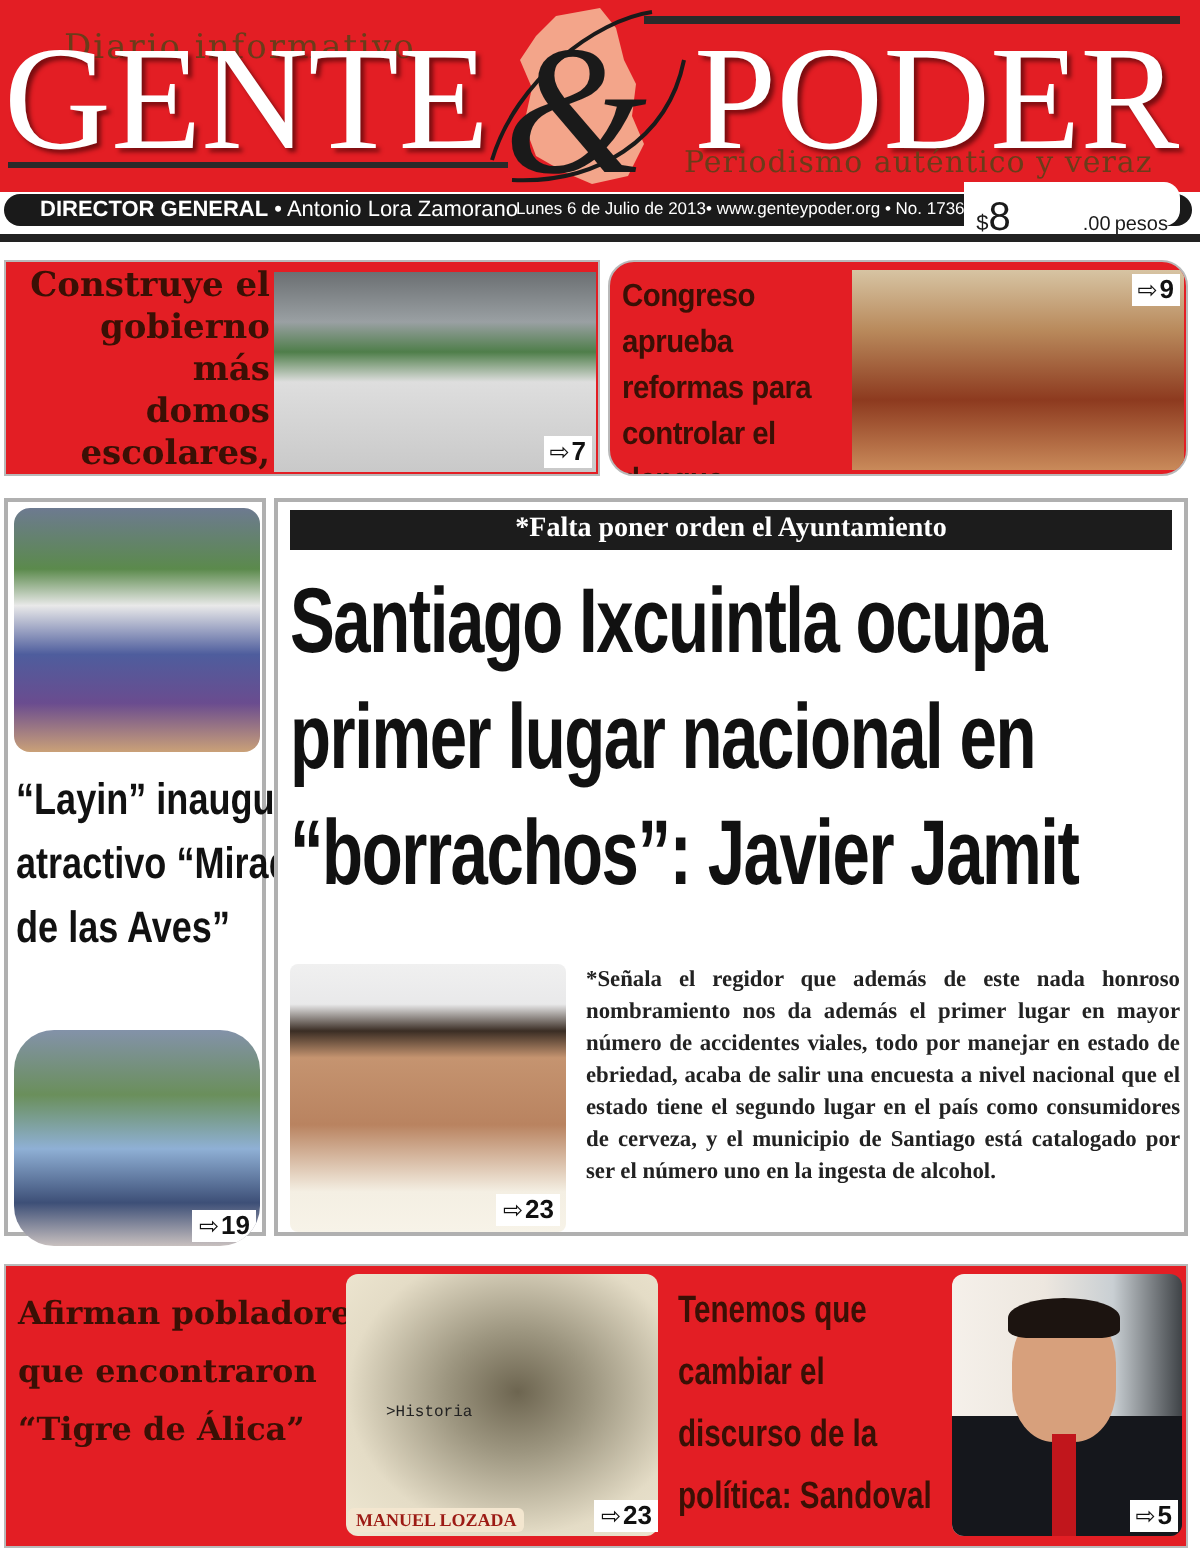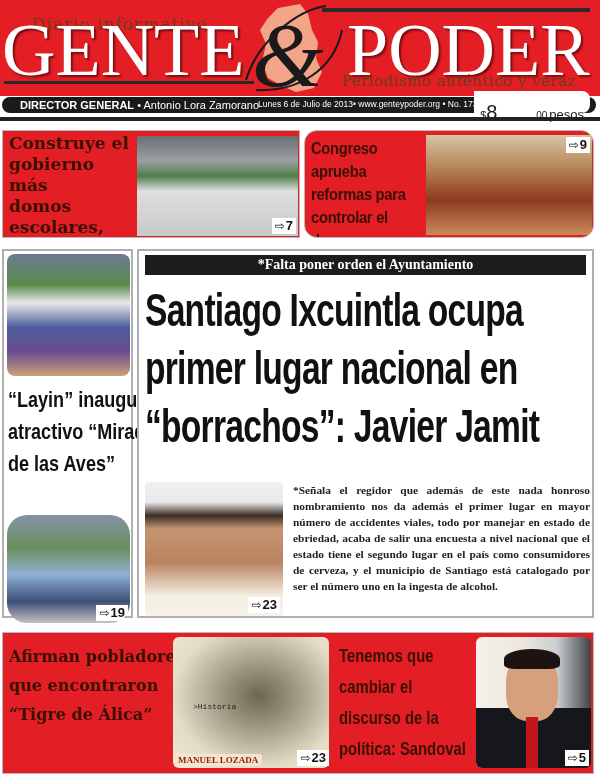--- a/index.html
+++ b/index.html
@@ -18,30 +18,30 @@
 
   
   .infobar { position: absolute; left: 2px; top: 97px; width: 594px; height: 16px; background: #1a1a1a; border-radius: 8px; }
   .infobar .director { position: absolute; left: 18px; top: 2px; font-family: "Liberation Sans", sans-serif; font-size: 11px; color: #ffffff; font-weight: bold; }
   .infobar .director span { font-weight: normal; }
   .infobar .date { position: absolute; left: 256px; top: 2px; font-family: "Liberation Sans", sans-serif; font-size: 8.5px; color: #ffffff; }
   .infobar .price-wrap { position: absolute; right: 6px; top: -6px; height: 22px; background: #ffffff; padding: 0 6px; border-radius: 0 8px 8px 0; display: flex; align-items: baseline; font-family: "Liberation Sans", sans-serif; color: #1a1a1a; }
   .price-wrap .dollar { font-size: 11px; }
   .price-wrap .big { font-size: 20px; line-height: 20px; }
   .price-wrap .cents { font-size: 10px; padding-left: 36px; }
-  .price-wrap .pesos { font-size: 13px; margin-left: 2px; margin-top: 16px; }
+  .price-wrap .pesos { font-size: 10px; margin-left: 2px; margin-top: 16px; }
   .divider-bar { position: absolute; left: 0; top: 117px; width: 600px; height: 4px; background: #222; }
 
   
   .teaser { position: absolute; background: #e31e24; border: 1px solid #b9b9b9; overflow: hidden; }
   .teaser .headline { position: absolute; font-family: "DejaVu Serif", serif; font-weight: bold; color: #3a1005; line-height: 22px; }
   .teaser .photo { position: absolute; overflow: hidden; }
   .pageref { position: absolute; background: #ffffff; color: #111; font-family: "Liberation Sans", sans-serif; font-weight: bold; font-size: 13px; padding: 0 3px; line-height: 16px; }
 
-  .t1 { left: 2px; top: 130px; width: 298px; height: 108px; }
+  .t1 { left: 2px; top: 130px; width: 298px; height: 108px; text-align: right; }
   .t1 .headline { left: 6px; top: 2px; width: 126px; font-size: 17px; line-height: 21px; }
   .t1 .photo { left: 134px; top: 5px; width: 161px; height: 100px; background: linear-gradient(180deg, #6b6f72 0%, #9aa0a3 25%, #4f7e4a 40%, #dedede 55%, #c9c9c9 100%); }
   .t2 { left: 304px; top: 130px; width: 290px; height: 108px; border-radius: 13px; }
   .t2 .headline { left: 6px; top: 6px; width: 118px; font-family: "Liberation Sans", sans-serif; font-size: 16px; line-height: 23px; letter-spacing: -0.3px; transform: scaleX(0.92); transform-origin: left; }
   .t2 .photo { left: 121px; top: 4px; width: 166px; height: 100px; background: linear-gradient(180deg, #d7c4a3 0%, #b98a5c 30%, #8d3a1f 65%, #c98a5a 100%); }
 
   
   .leftcol { position: absolute; left: 2px; top: 249px; width: 131px; height: 369px; border: 2px solid #b0b0b0; background: #ffffff; }
   .leftcol .photo-top { position: absolute; left: 3px; top: 3px; width: 123px; height: 122px; border-radius: 8px; background: linear-gradient(180deg, #6d7a90 0%, #5b8a4c 25%, #e9e9e9 40%, #4e5d9d 60%, #6a4c8f 80%, #caa178 100%); overflow: hidden; }
   .leftcol .feature-headline { position: absolute; left: 4px; top: 133px; width: 124px; font-family: "Liberation Sans", sans-serif; font-weight: bold; font-size: 22px; line-height: 32px; color: #111; transform: scaleX(0.82); transform-origin: left; white-space: nowrap; }

